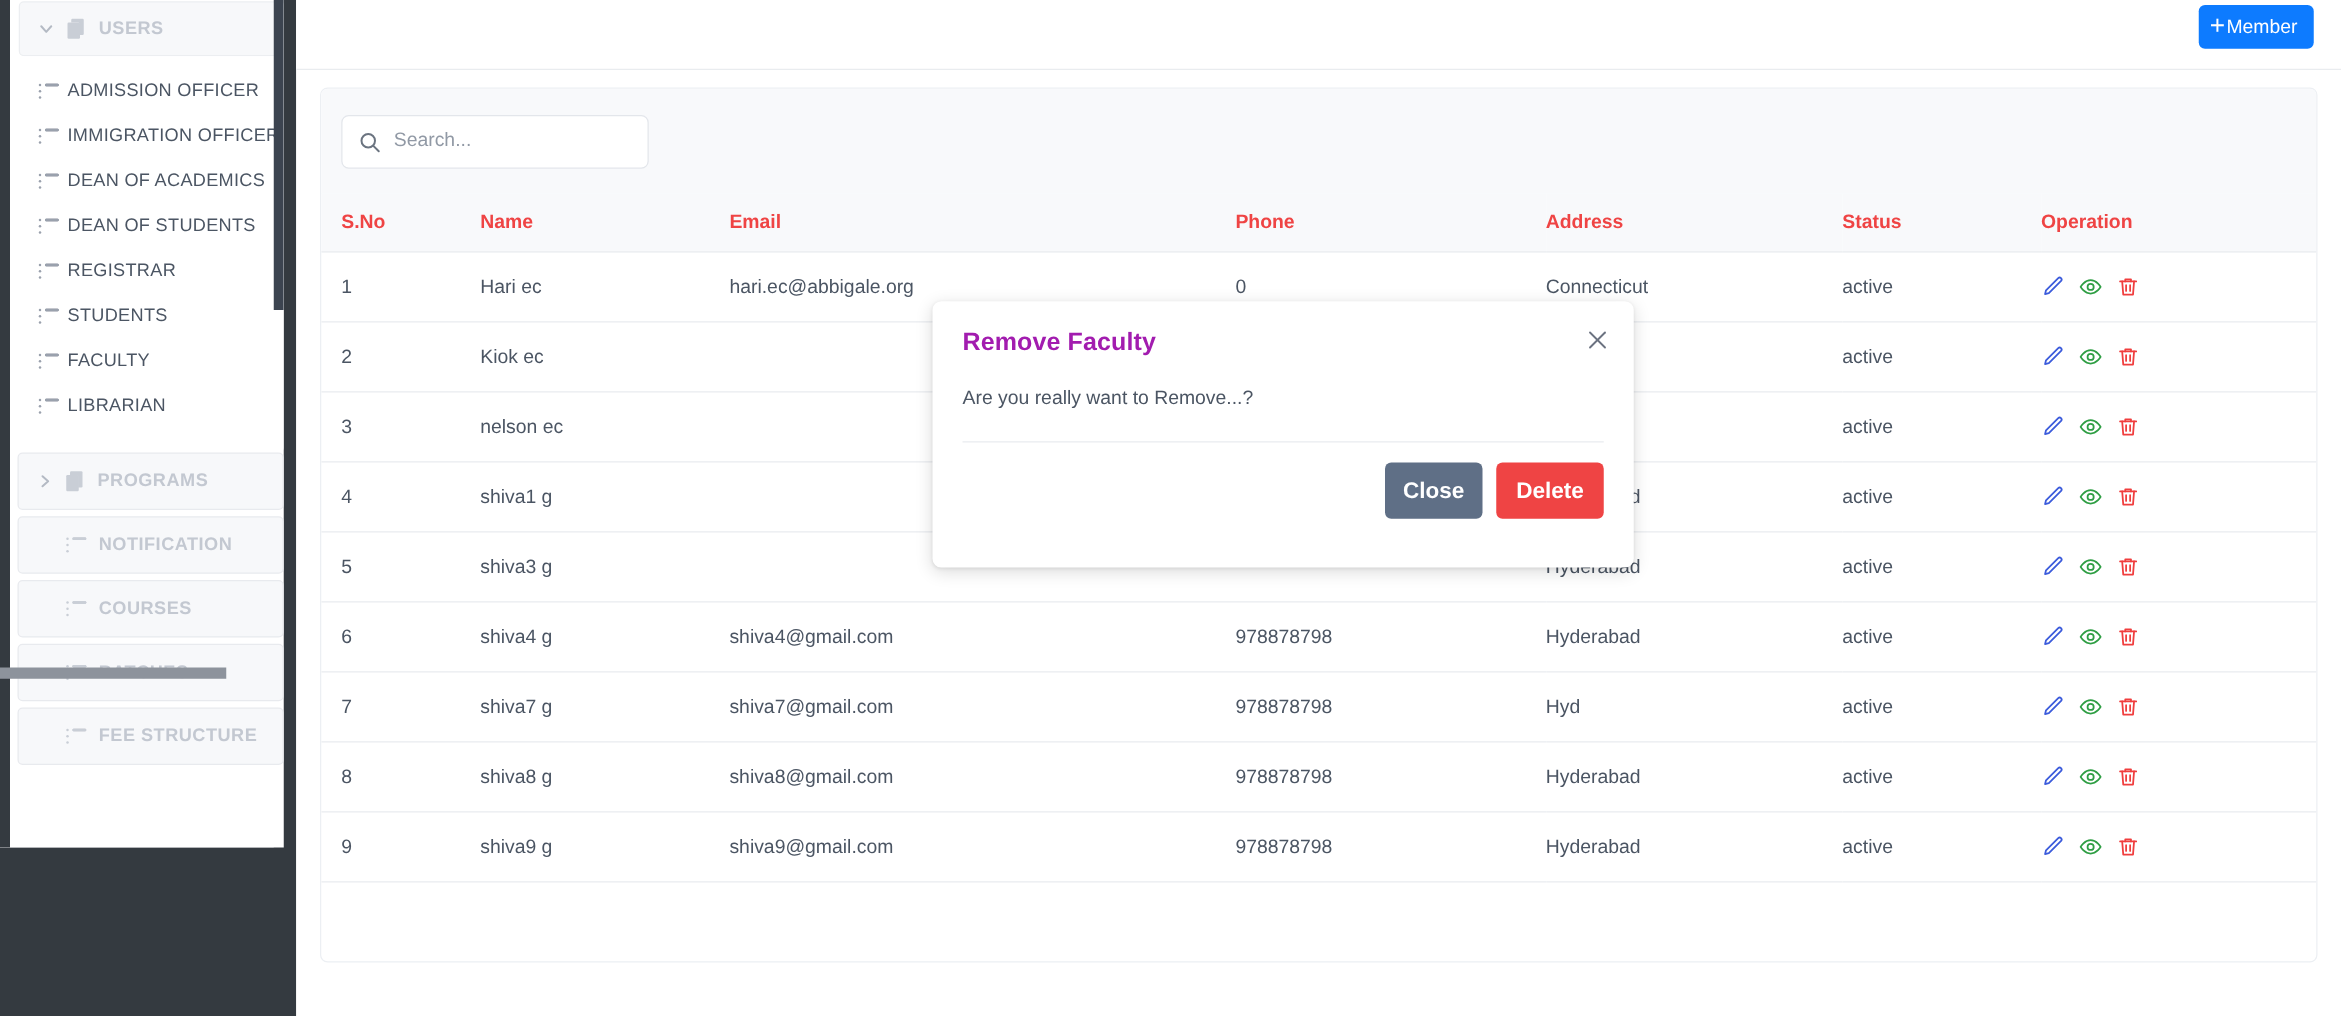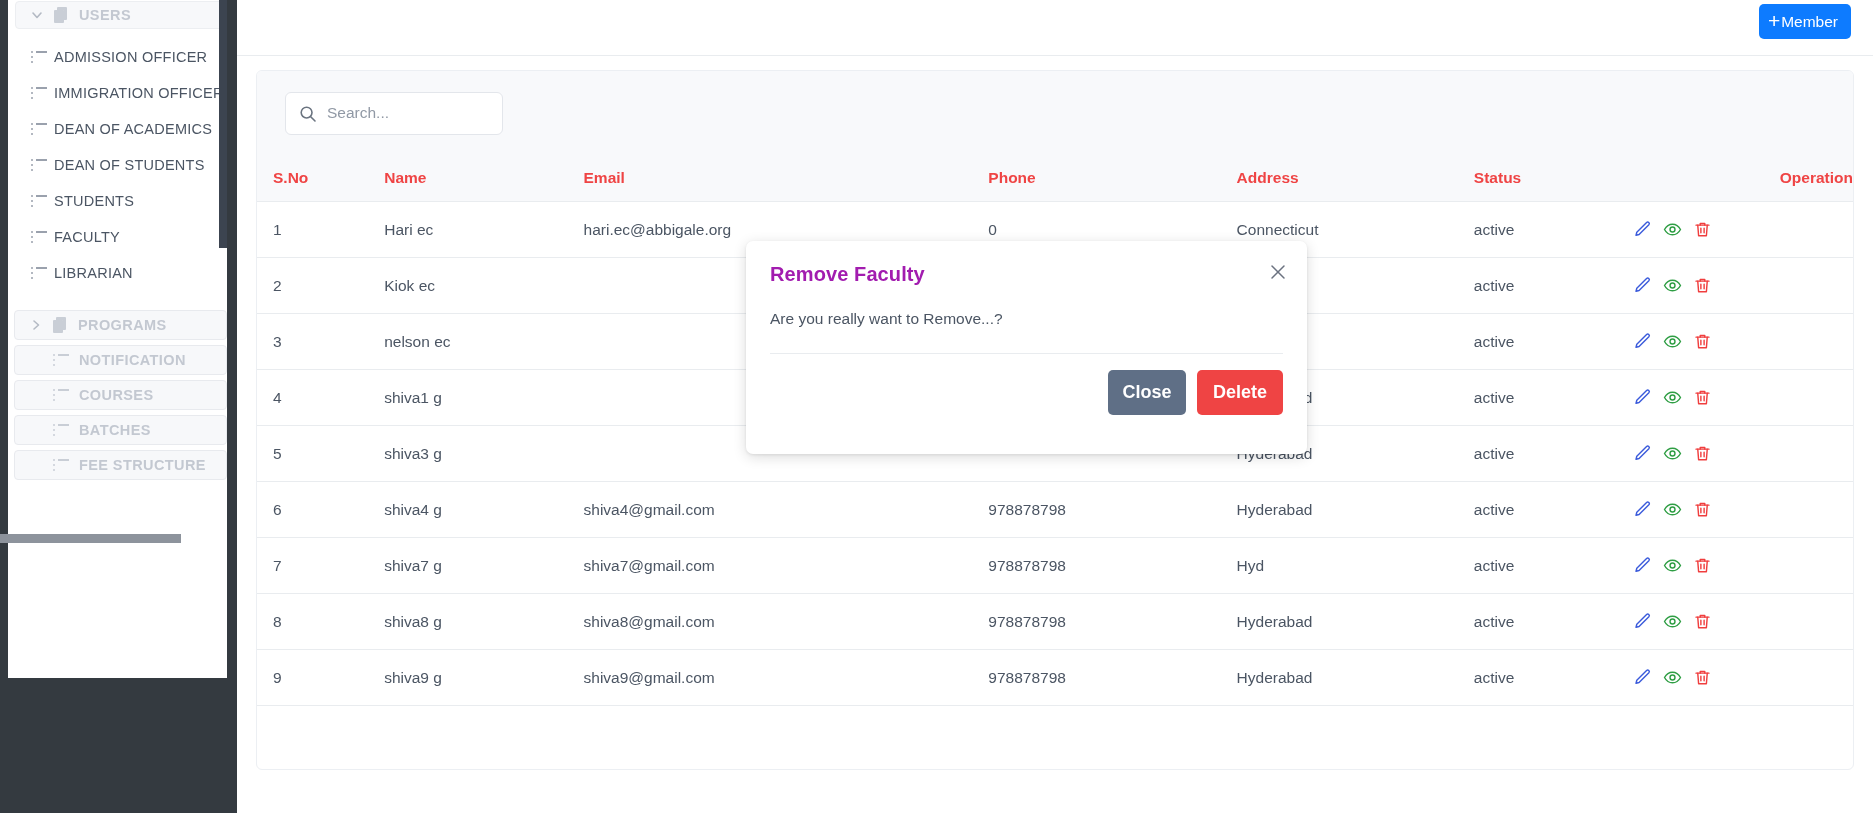--- a/index.html
+++ b/index.html
@@ -37,21 +37,21 @@
   
   .sb-group {
     background: #f7f8fa;
     border: 1px solid #e8eaee;
     border-radius: 4px;
     margin: 0 0 5px 6px;
     width: 213px;
   }
   .sb-group-head {
     display: flex; align-items: center;
-    height: 28px;
+    height: 44px;
     padding: 0 10px 0 14px;
     gap: 10px;
     cursor: pointer;
   }
   .sb-caret {
     width: 14px; height: 14px;
     flex: 0 0 14px;
     display: flex; align-items: center; justify-content: center;
     color: #b4bac4;
   }
@@ -156,25 +156,25 @@
     overflow: hidden;
   }
   #search-bar {
     height: 84px;
     background: #f8f9fb;
     display: flex; align-items: center;
     padding-left: 16px;
   }
   #search-wrap {
     position: relative;
-    width: 218px; height: 43px;
+    width: 246px; height: 43px;
     background: #ffffff;
     border: 1px solid #e3e6eb;
     border-radius: 6px;
-    display: flex; align-items: center; margin-left: 12px;
+    display: flex; align-items: center;
   }
   #search-icon {
     position: absolute; left: 13px; top: 12px;
     width: 18px; height: 18px; color: #6b7480;
   }
   #search-input {
     width: 100%; height: 100%;
     border: none; outline: none; background: transparent;
     padding-left: 41px;
     font-size: 15.5px; font-family: "Liberation Sans", sans-serif;
@@ -195,21 +195,21 @@
     padding: 18px 0;
     border-bottom: 1px solid #e9ecef;
     white-space: nowrap; overflow: hidden; text-overflow: ellipsis;
   }
   .c-sno   { width: 104px; padding-left: 16px; }
   .c-name  { width: 163px; }
   .c-email { width: 331px; }
   .c-phone { width: 203px; }
   .c-addr  { width: 194px; }
   .c-status{ width: 130px; }
-  .c-op    { width: 180px; text-align: right; }
+  .c-op    { width: 180px; }
 
   .ops { display: flex; align-items: center; gap: 11px; }
   .op-btn { width: 19px; height: 19px; cursor: pointer; display:block; }
 
   
   #modal {
     position: absolute; left: 509px; top: 241px;
     width: 561px; height: 213px;
     background: #ffffff;
     border-radius: 7px;
@@ -308,20 +308,31 @@
             <div class="sb-subitem">
               <span class="sb-list-icon">
                   <b></b>
                   <b></b>
                   <b></b>
                   <i></i>
                   <i></i>
                   <i></i>
                 </span>
               <span class="sb-subitem-label">DEAN OF STUDENTS</span>
+            </div>
+            <div class="sb-subitem">
+              <span class="sb-list-icon">
+                  <b></b>
+                  <b></b>
+                  <b></b>
+                  <i></i>
+                  <i></i>
+                  <i></i>
+                </span>
+              <span class="sb-subitem-label">REGISTRAR</span>
             </div>
             <div class="sb-subitem">
               <span class="sb-list-icon">
                   <b></b>
                   <b></b>
                   <b></b>
                   <i></i>
                   <i></i>
                   <i></i>
                 </span>

